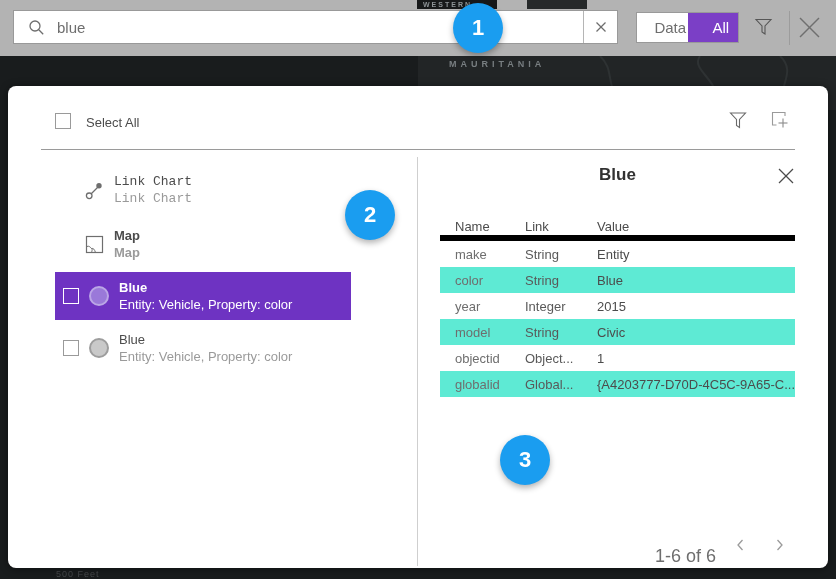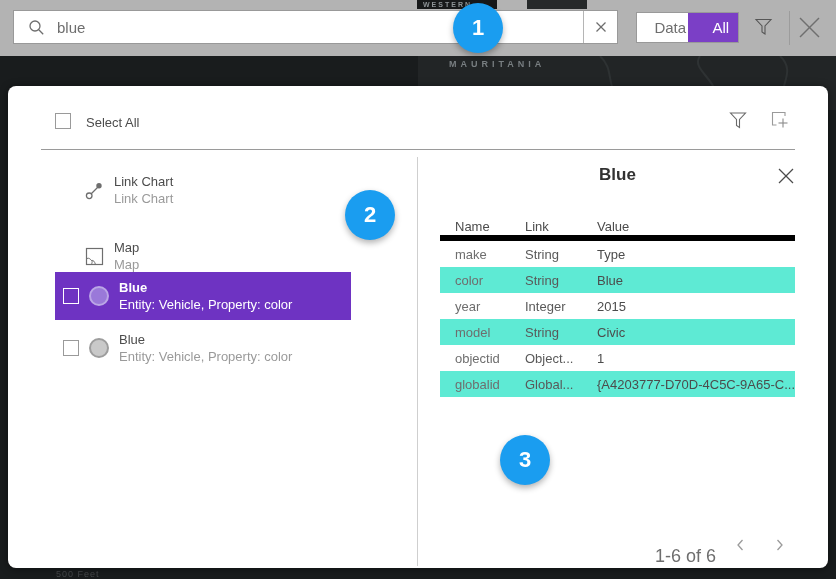--- a/index.html
+++ b/index.html
@@ -51,22 +51,22 @@
                   border:1px solid #9a9a9a;box-sizing:border-box;cursor:pointer;}
   .select-all-label{position:absolute;left:78px;top:29px;font-size:13px;color:#4c4c4c;}
   .panel-filter{position:absolute;left:721px;top:25px;cursor:pointer;display:flex;}
   .panel-addsel{position:absolute;left:761px;top:23px;cursor:pointer;display:flex;}
   .hdivider{position:absolute;left:33px;top:63px;width:754px;height:1px;background:#9a9a9a;}
   .vdivider{position:absolute;left:409px;top:71px;width:1px;height:409px;background:#cfcfcf;}
 
   
   .result-item{position:absolute;left:47px;width:296px;height:44px;display:flex;
                align-items:center;gap:10px;cursor:pointer;box-sizing:border-box;}
-  .result-item.r1{top:82px;padding-left:30px;}
-  .result-item.r2{top:148px;padding-left:30px;}
+  .result-item.r1{top:82px;padding-left:30px;font-family:Liberation Mono, monospace;}
+  .result-item.r2{top:136px;padding-left:30px;font-weight:bold;}
   .result-item.r3{top:186px;height:48px;padding-left:8px;background:#6e33c2;}
   .result-item.r4{top:238px;height:48px;padding-left:8px;}
   .ri-check{width:16px;height:16px;border:1px solid #9a9a9a;box-sizing:border-box;flex:0 0 auto;}
   .r3 .ri-check{border-color:#fff;}
   .ri-circle{width:20px;height:20px;border-radius:50%;box-sizing:border-box;flex:0 0 auto;}
   .r3 .ri-circle{background:#9a79d9;border:2px solid #bba6e6;}
   .r4 .ri-circle{background:#c9c9c9;border:2px solid #9d9d9d;}
   .ri-text{display:flex;flex-direction:column;line-height:17px;font-size:13px;min-width:0;}
   .ri-title{color:#4c4c4c;white-space:nowrap;}
   .ri-sub{color:#9a9a9a;white-space:nowrap;}
@@ -218,21 +218,21 @@
 
     <div class="dtable">
       <div class="drow header">
         <span class="dcell-name" style="color:#4c4c4c">Name</span>
         <span class="dcell-type" style="color:#4c4c4c">Link</span>
         <span class="dcell-value">Value</span>
       </div>
       <div class="drow">
         <span class="dcell-name">make</span>
         <span class="dcell-type">String</span>
-        <span class="dcell-value">Type</span>
+        <span class="dcell-value">Entity</span>
       </div>
       <div class="drow stripe">
         <span class="dcell-name">color</span>
         <span class="dcell-type">String</span>
         <span class="dcell-value">Blue</span>
       </div>
       <div class="drow">
         <span class="dcell-name">year</span>
         <span class="dcell-type">Integer</span>
         <span class="dcell-value">2015</span>

